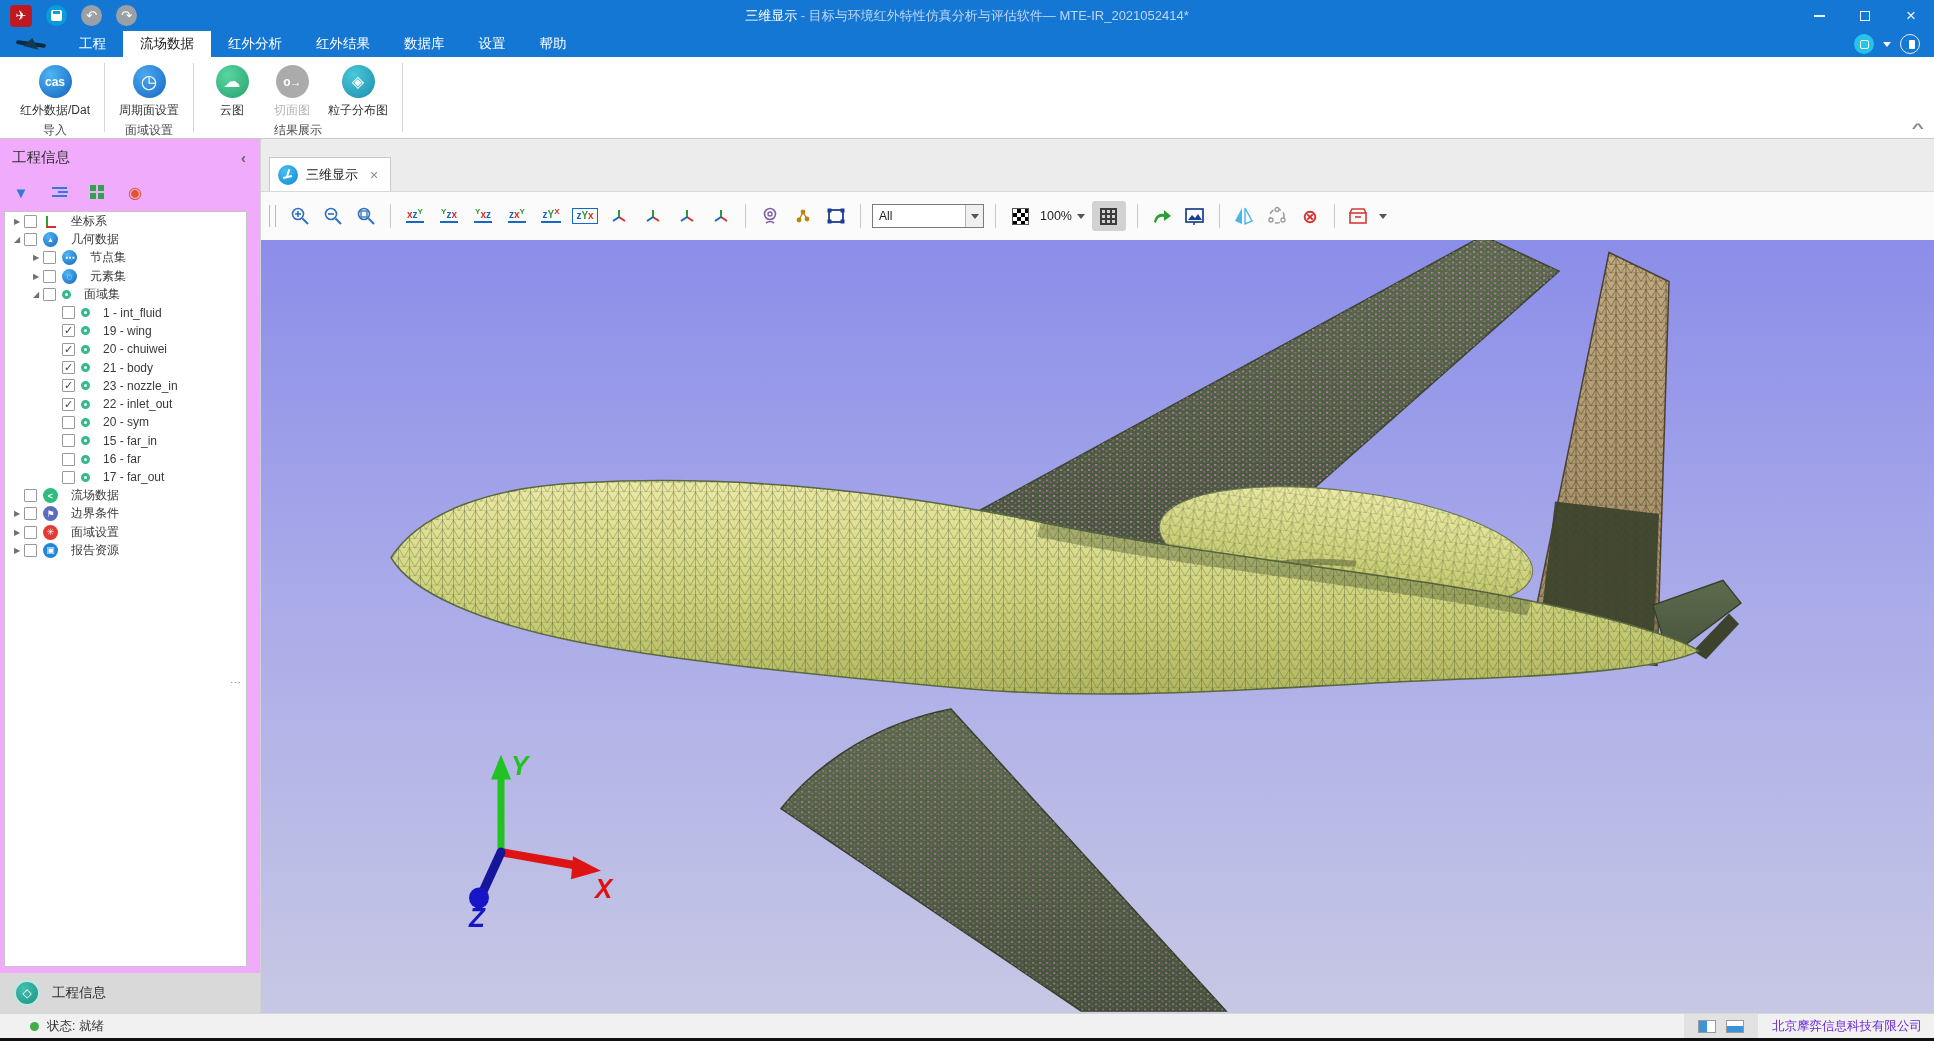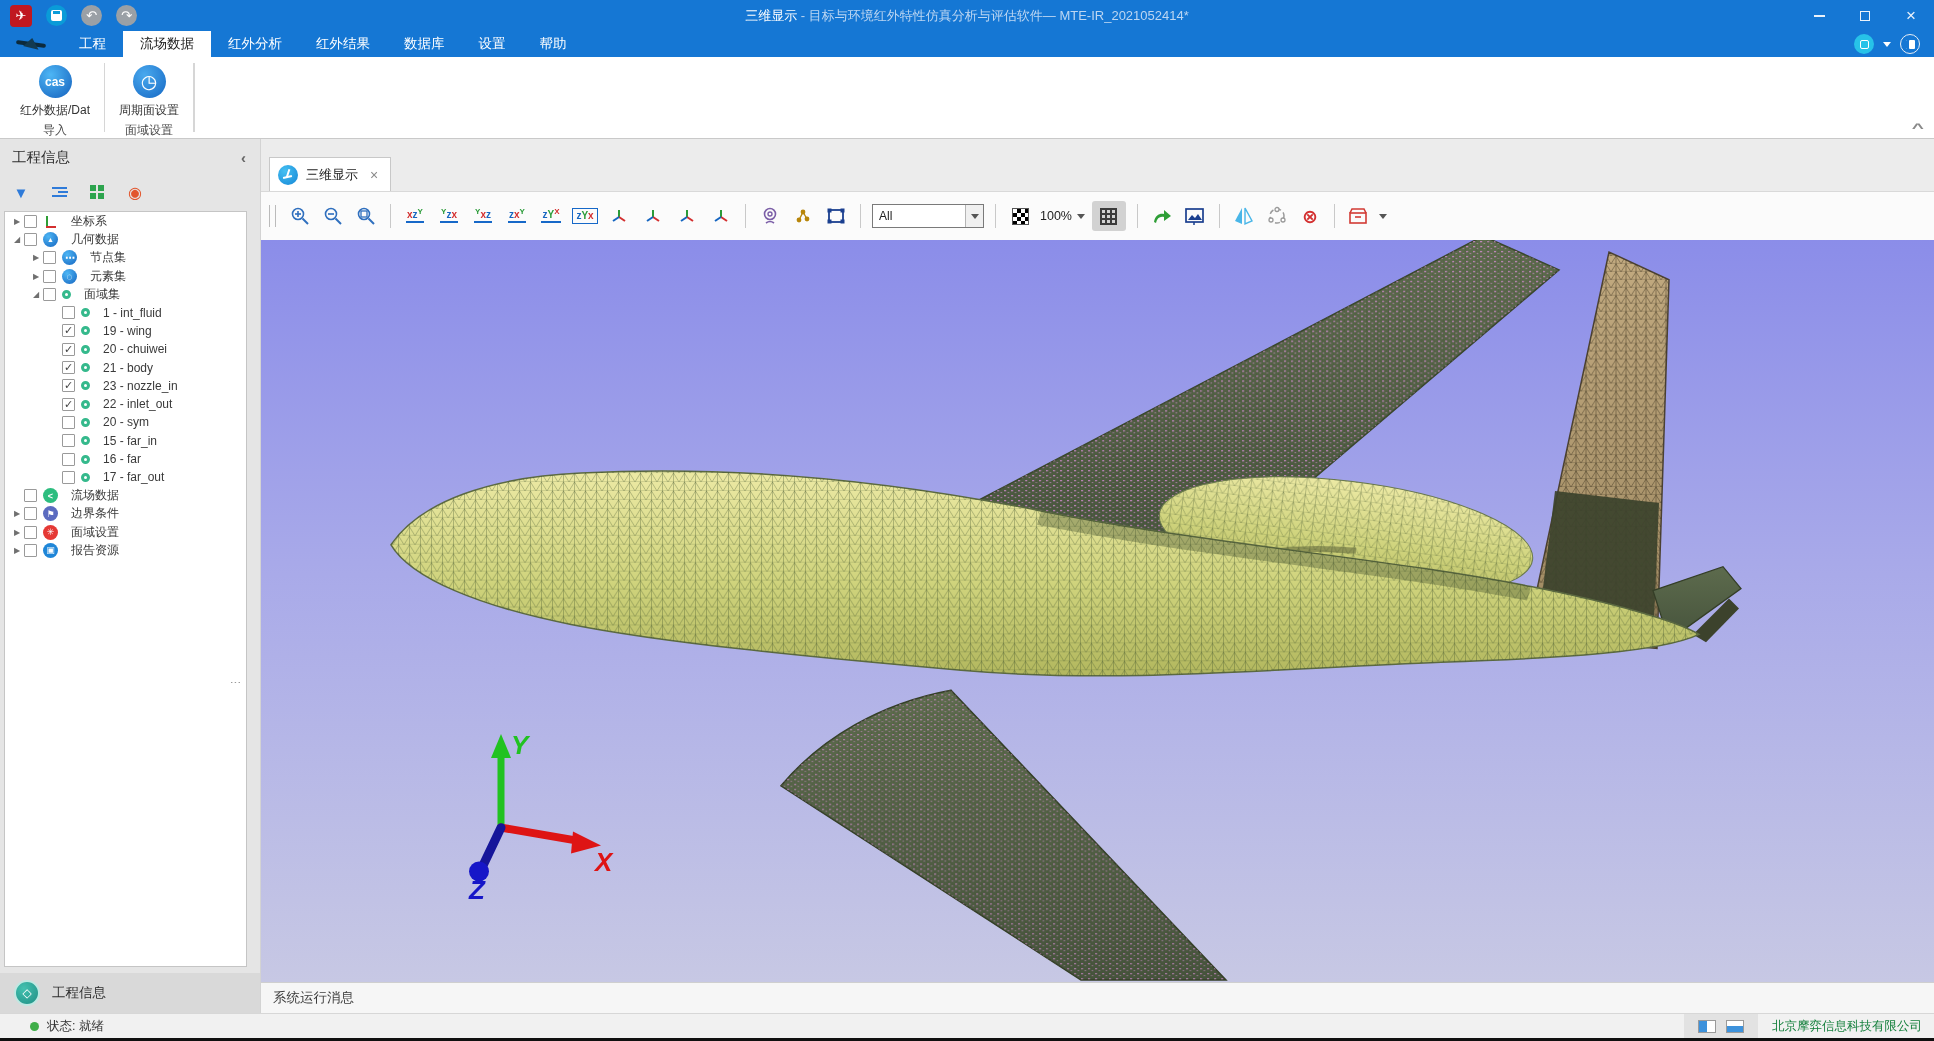--- a/index.html
+++ b/index.html
@@ -60,21 +60,21 @@
   [data-icon="particle"] .ric::after { content:"◈"; font-size:16px; }
   .rbtn.disabled { color:#b3b3b3; }
   .rglabel { font-size:12px; color:#4a4a4a; padding:3px 0 4px; }
   .rsep { width:1px; background:#d6d6d6; margin:6px 0; }
   .ribbon-collapse { position:absolute; right:12px; bottom:3px; color:#8a8a8a; font-weight:bold; font-size:13px; transform:scaleX(1.6); }
 
   
   .content { flex:1 1 auto; display:flex; min-height:0; }
 
   
-  .leftpanel { width:261px; flex:0 0 auto; background:#e5e5e5; display:flex; flex-direction:column; border-right:1px solid #d3d3d3; }
+  .leftpanel { width:261px; flex:0 0 auto; background:#f0abfc; display:flex; flex-direction:column; border-right:1px solid #d3d3d3; }
   .lp-header { height:36px; display:flex; align-items:center; justify-content:space-between; padding:0 14px 0 12px; font-size:14.5px; color:#2e2e2e; }
   .lp-collapse { color:#666; font-size:15px; font-weight:bold; }
   .lp-tools { height:34px; display:flex; align-items:center; gap:20px; padding-left:12px; }
   .fi { width:18px; height:18px; display:flex; align-items:center; justify-content:center; }
   .fi-filter::before { content:"▼"; color:#2f7bd9; font-size:15px; }
   .fi-list { flex-direction:column; gap:2px; }
   .fi-list i { display:block; width:15px; height:2px; background:#2f7bd9; }
   .fi-list i.short { width:10px; align-self:flex-end; }
   .fi-grid { position:relative; }
   .fi-grid::before { content:""; width:6px; height:6px; background:#2da44e; position:absolute; left:2px; top:2px; box-shadow:8px 0 0 #2da44e, 0 8px 0 #2da44e, 8px 8px 0 #2da44e; }
@@ -148,21 +148,21 @@
 
   
   .statusbar { height:25px; background:#f1f1f1; border-top:1px solid #d7d7d7; display:flex; align-items:center; flex:0 0 auto; font-size:12.5px; color:#333; }
   .st-left { display:flex; align-items:center; gap:8px; padding-left:30px; }
   .st-dot { width:9px; height:9px; border-radius:50%; background:#3fae49; }
   .st-right { margin-left:auto; display:flex; align-items:center; height:100%; }
   .panel-toggles { height:100%; background:#e2e2e2; display:flex; align-items:center; gap:10px; padding:0 14px; }
   .ptog { width:18px; height:13px; background:#fff; border:1px solid #9a9a9a; position:relative; }
   .ptog.left::after { content:""; position:absolute; left:0; top:0; bottom:0; width:8px; background:#3d92dc; }
   .ptog.bottom::after { content:""; position:absolute; left:0; right:0; bottom:0; height:6px; background:#3d92dc; }
-  .company { padding:0 12px 0 14px; color:#15803d; }
+  .company { padding:0 12px 0 14px; color:#6d28d9; }
 </style>
 </head>
 <body>
 
 <div class="app">
 
   <div class="titlebar">
     <div class="tb-left">
       <span class="appico">✈</span>
       <span class="qat save">
@@ -242,20 +242,38 @@
       <div class="rbtns">
 
       <div class="rbtn" data-icon="clock">
             <span class="ric"></span>
             <span>周期面设置</span>
           </div>
         </div>
       <div class="rglabel">面域设置</div>
     </div>
     <div class="rsep"></div>
+    <div class="rgroup">
+      <div class="rbtns">
+
+      <div class="rbtn" data-icon="cloud">
+            <span class="ric"></span>
+            <span>云图</span>
+          </div>
+          <div class="rbtn disabled" data-icon="slice">
+            <span class="ric"></span>
+            <span>切面图</span>
+          </div>
+          <div class="rbtn" data-icon="particle">
+            <span class="ric"></span>
+            <span>粒子分布图</span>
+          </div>
+        </div>
+      <div class="rglabel">结果展示</div>
+    </div>
     <div class="rsep"></div>
     <span class="ribbon-collapse">^</span>
   </div>
 
   <div class="content">
 
     <div class="leftpanel">
       <div class="lp-header">
         <span>工程信息</span>
         <span class="lp-collapse">‹</span>
@@ -683,23 +701,20 @@
             <polygon points="340,608 312,594 310,616" fill="#de1414"></polygon>
             <line x1="240" y1="590" x2="222" y2="628" stroke="#16169a" stroke-width="9"></line>
             <circle cx="218" cy="634" r="10" fill="#1616c8"></circle>
             <text x="250" y="516" fill="#21c221" font-size="26" font-weight="bold" font-style="italic">Y</text>
             <text x="334" y="634" fill="#de1414" font-size="26" font-weight="bold" font-style="italic">X</text>
             <text x="208" y="662" fill="#1616c8" font-size="26" font-weight="bold" font-style="italic">Z</text>
           </g>
         </svg>
       </div>
 
-      <div class="msgbar">
-        <span>系统运行消息</span>
-      </div>
     </div>
   </div>
 
   <div class="statusbar">
     <div class="st-left">
       <span class="st-dot"></span>
       <span>状态: 就绪</span>
     </div>
     <div class="st-right">
       <div class="panel-toggles">

